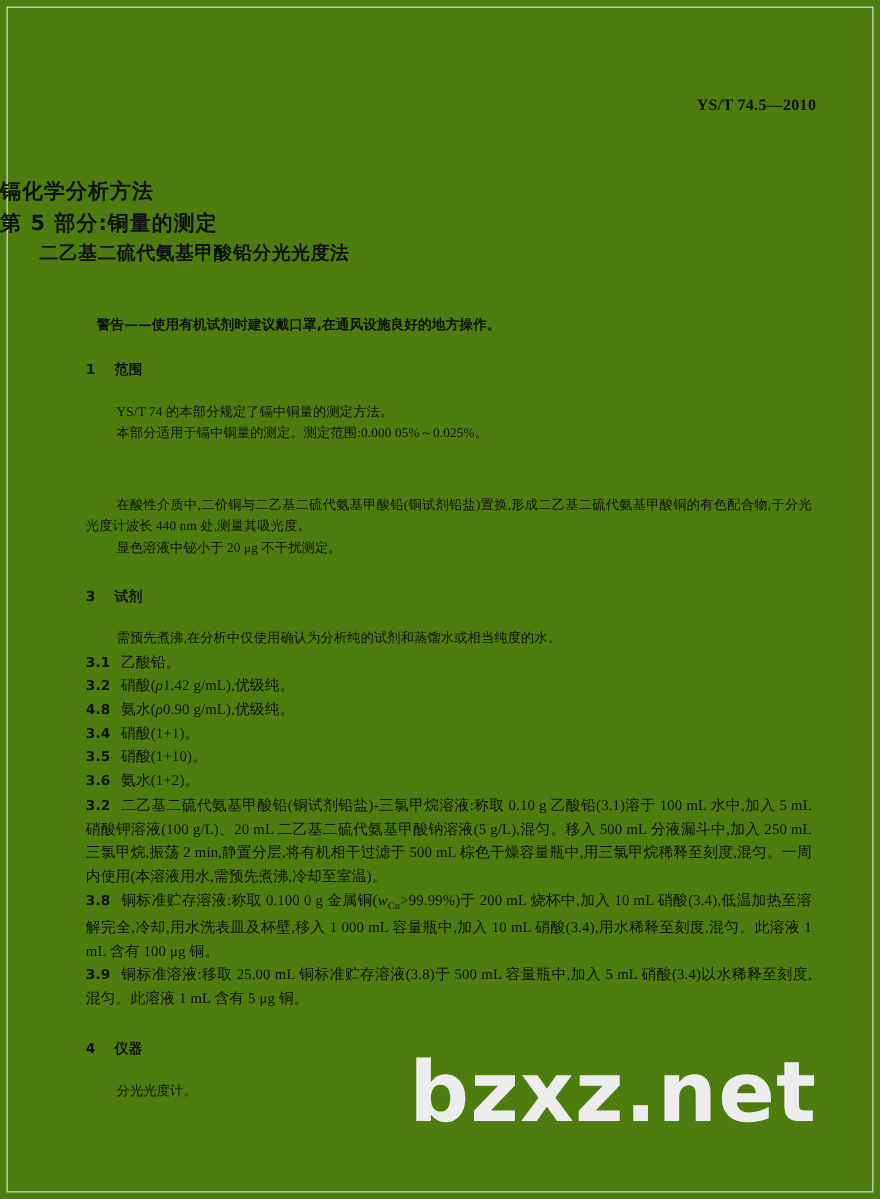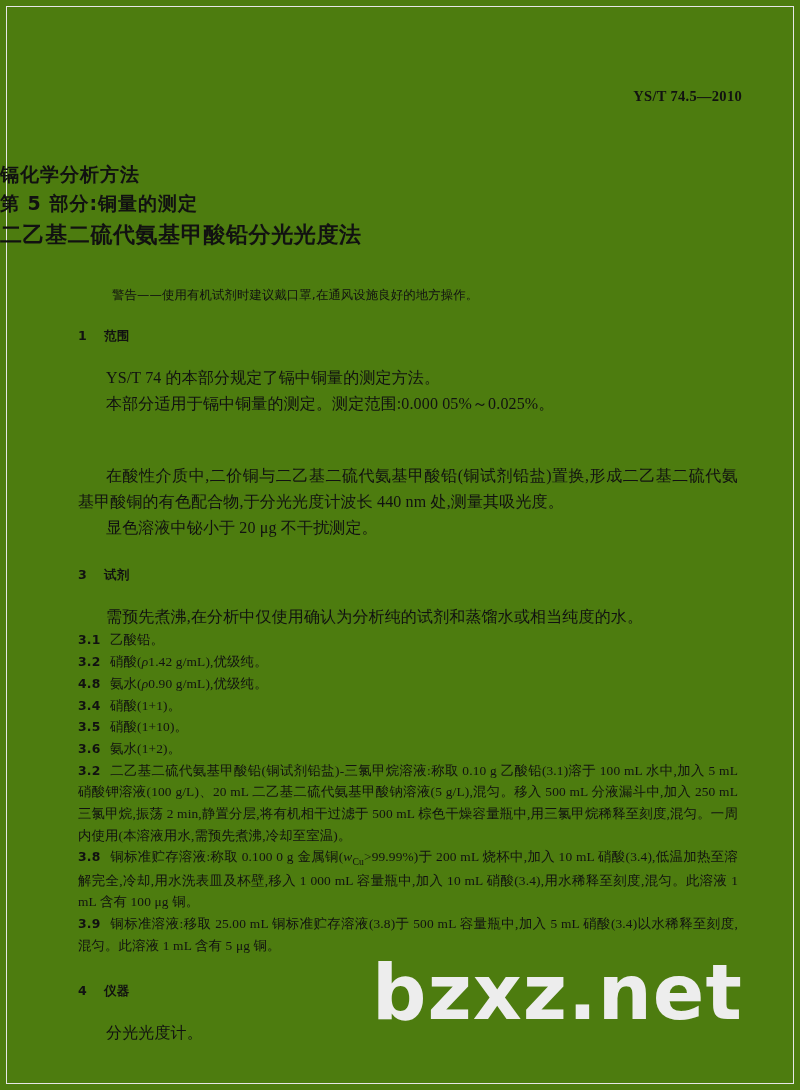--- a/index.html
+++ b/index.html
@@ -65,28 +65,28 @@
     text-align: left;
   }
   .title-line {
     font-family: "DejaVu Sans", "Liberation Sans", sans-serif;
     font-weight: bold;
     color: #111;
     line-height: 1.52;
   }
   .title-1 { font-size: 19px; letter-spacing: 1px; }
   .title-2 { font-size: 19px; letter-spacing: 1px; }
-  .title-3 { font-size: 22px; letter-spacing: 0.6px; }
+  .title-3 { font-size: 17px; letter-spacing: 0.6px; margin-left: 36px; }
 
   .warning {
     position: absolute;
     top: 287px;
-    left: 112px;
-    font-family: "DejaVu Sans", "Liberation Sans", sans-serif;
-    font-weight: normal;
+    left: 88px;
+    font-family: "DejaVu Sans", "Liberation Sans", sans-serif;
+    font-weight: bold;
     font-size: 12.4px;
     color: #111;
     letter-spacing: 0.1px;
     white-space: nowrap;
   }
 
   .body-area {
     position: absolute;
     top: 328px;
     left: 78px;
@@ -98,21 +98,21 @@
     font-weight: bold;
     font-size: 12.6px;
     color: #111;
     letter-spacing: 0.2px;
     white-space: nowrap;
   }
   .sec-head .num { display: inline-block; width: 26px; }
 
   .para {
     font-family: "Liberation Serif", "DejaVu Serif", serif;
-    font-size: 16px;
+    font-size: 12px;
     color: #111;
     line-height: 1.62;
     text-align: justify;
     letter-spacing: 0.15px;
   }
   .para.indent { text-indent: 28px; }
 
   .item {
     font-family: "Liberation Serif", "DejaVu Serif", serif;
     font-size: 13.4px;

